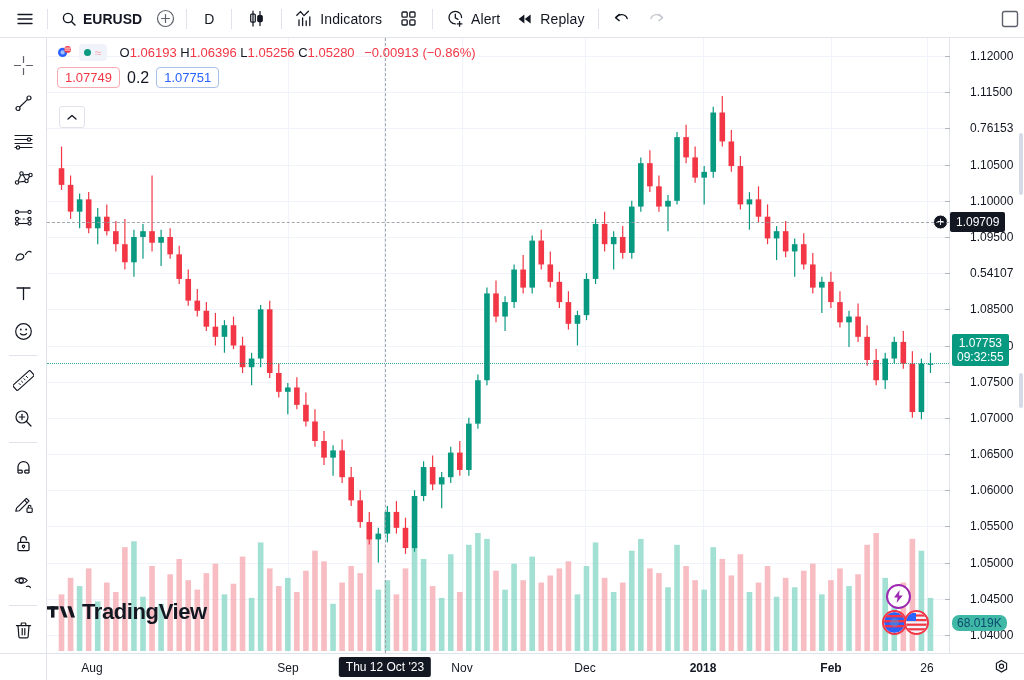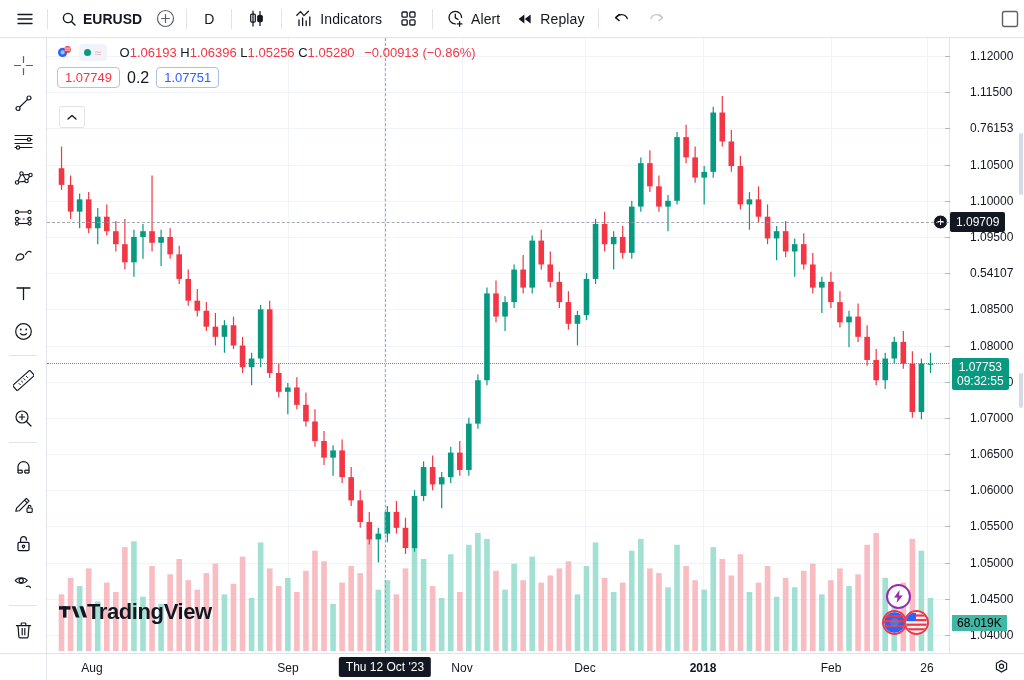--- a/index.html
+++ b/index.html
@@ -86,22 +86,22 @@
     border-left: 1px dashed #9598a1; opacity: .85; z-index: 20; }
   .ch-h { position: absolute; left: 0; right: 0; height: 0;
     border-top: 1px dashed #9598a1; opacity: .85; z-index: 20; }
   .price-line { position: absolute; left: 0; right: 0; height: 0;
     border-top: 1px dotted #089981; opacity: .8; z-index: 18; }
 
   
   #plot { position: absolute; top: 0; left: 0; z-index: 10; }
 
   
-  .tv-logo { position: absolute; left: 12px; bottom: 28px; display: flex;
-    align-items: center; z-index: 22; }
+  .tv-logo { position: absolute; left: 0; bottom: 28px; display: flex;
+    align-items: center; gap: 7px; z-index: 22; }
   .tv-name { font-size: 22px; font-weight: bold; color: #131722; letter-spacing: -.4px; }
 
   
   .badges { position: absolute; right: 8px; bottom: 8px; z-index: 25; }
   .badge-c { position: absolute; width: 25px; height: 25px; border-radius: 50%;
     display: flex; align-items: center; justify-content: center; background: #fff; }
   .b-bolt { border: 2px solid #9c27b0; right: 30px; bottom: 36px; color: #9c27b0;
     font-size: 14px; line-height: 1; }
   .b-f1 { border: 2px solid #f23645; right: 34px; bottom: 10px; overflow: hidden; }
   .b-f2 { border: 2px solid #f23645; right: 12px; bottom: 10px; overflow: hidden; }
@@ -121,22 +121,22 @@
     position: absolute; left: -17px; top: 50%; transform: translateY(-50%);
     width: 15px; height: 15px; border-radius: 50%; border: 1.4px solid #fff;
     display: flex; align-items: center; justify-content: center;
     font-size: 12px; line-height: 1; background: #131722; color: #fff;
   }
   .pa-cur {
     position: absolute; left: 2px; background: #089981; color: #fff; font-size: 12px;
     padding: 2px 5px; border-radius: 2px; text-align: center; line-height: 14px; z-index: 6;
   }
   .pa-vol {
-    position: absolute; left: 2px; background: #3fb9a5; color: #000000; font-size: 12px;
-    padding: 1px 5px; border-radius: 0; z-index: 6;
+    position: absolute; left: 2px; background: #3fb9a5; color: #0c4a6e; font-size: 12px;
+    padding: 1px 5px; border-radius: 7px; z-index: 6;
   }
   .axis-scroll { position: absolute; right: 1px; width: 4px; border-radius: 2px; background: #d6dae5; }
 
   
   .time-axis {
     position: absolute; top: 653px; left: 47px; width: 977px; height: 27px;
     background: #fff; border-top: 1px solid #e0e3eb;
   }
   .ta-tick { position: absolute; top: 7px; font-size: 12px; color: #131722;
     transform: translateX(-50%); white-space: nowrap; }
@@ -920,21 +920,21 @@
       <div class="pa-dash" style="top: 452.206px;"></div>
       <div class="pa-tick" style="top: 481.382px;">1.05500</div>
       <div class="pa-dash" style="top: 488.382px;"></div>
       <div class="pa-tick" style="top: 517.559px;">1.05000</div>
       <div class="pa-dash" style="top: 524.559px;"></div>
       <div class="pa-tick" style="top: 553.735px;">1.04500</div>
       <div class="pa-dash" style="top: 560.735px;"></div>
       <div class="pa-tick" style="top: 589.912px;">1.04000</div>
       <div class="pa-dash" style="top: 596.912px;"></div>
       <div class="pa-cross" style="top: 173.849px;">1.09709<span class="pa-cross-ic">+</span></div>
-      <div class="pa-cur" style="top: 320px;">
+      <div class="pa-cur" style="top: 296px;">
         <div>1.07753</div>
         <div>09:32:55</div>
       </div>
       <div class="pa-vol" style="top: 577px;">68.019K</div>
       <div class="axis-scroll" style="top: 95px; height: 62px;"></div>
       <div class="axis-scroll" style="top: 335px; height: 35px;"></div>
     </div>
 
   <div class="corner-sq"></div>
   <div class="time-axis" id="timeaxis">
@@ -947,18 +947,18 @@
         </g>
           </svg>
       </span>
     </div>
   <div class="ta-tick" style="left: 45px;">Aug</div>
       <div class="ta-tick" style="left: 241px;">Sep</div>
       <div class="ta-tick" style="left: 337px;">Oct</div>
       <div class="ta-tick" style="left: 415px;">Nov</div>
       <div class="ta-tick" style="left: 538px;">Dec</div>
       <div class="ta-tick bold" style="left: 656px;">2018</div>
-      <div class="ta-tick" style="left: 784px;">Feb</div>
+      <div class="ta-tick" style="left: 784px; font-weight: bold;">Feb</div>
       <div class="ta-tick" style="left: 880px;">26</div>
       <div class="ta-cross" style="left: 338px;">Thu 12 Oct '23</div>
     </div>
 
 </div>
 
 </body></html>

